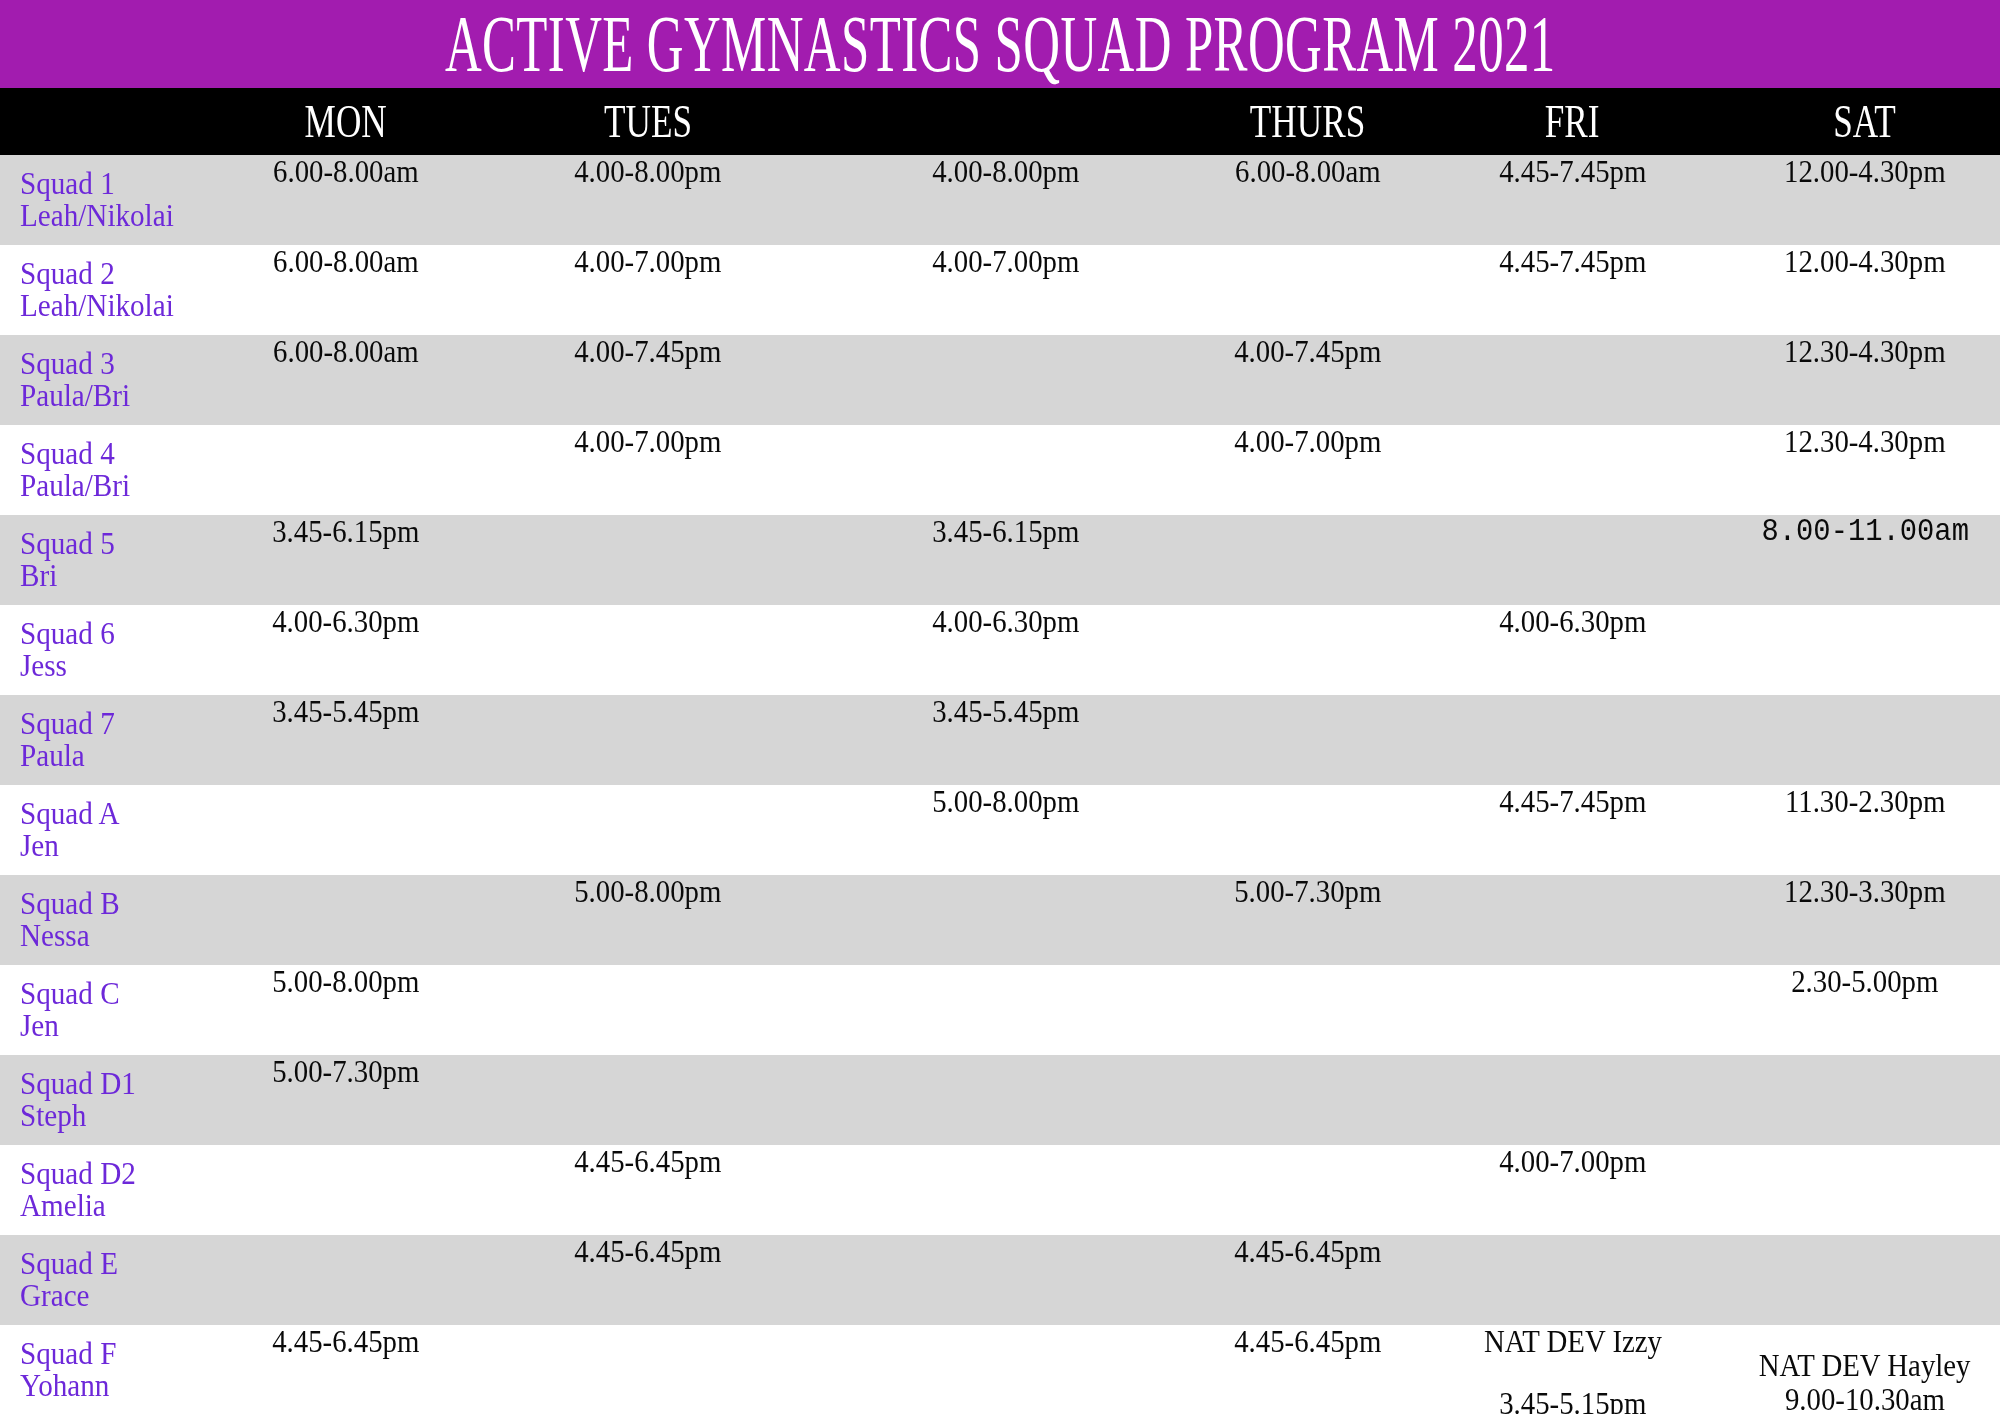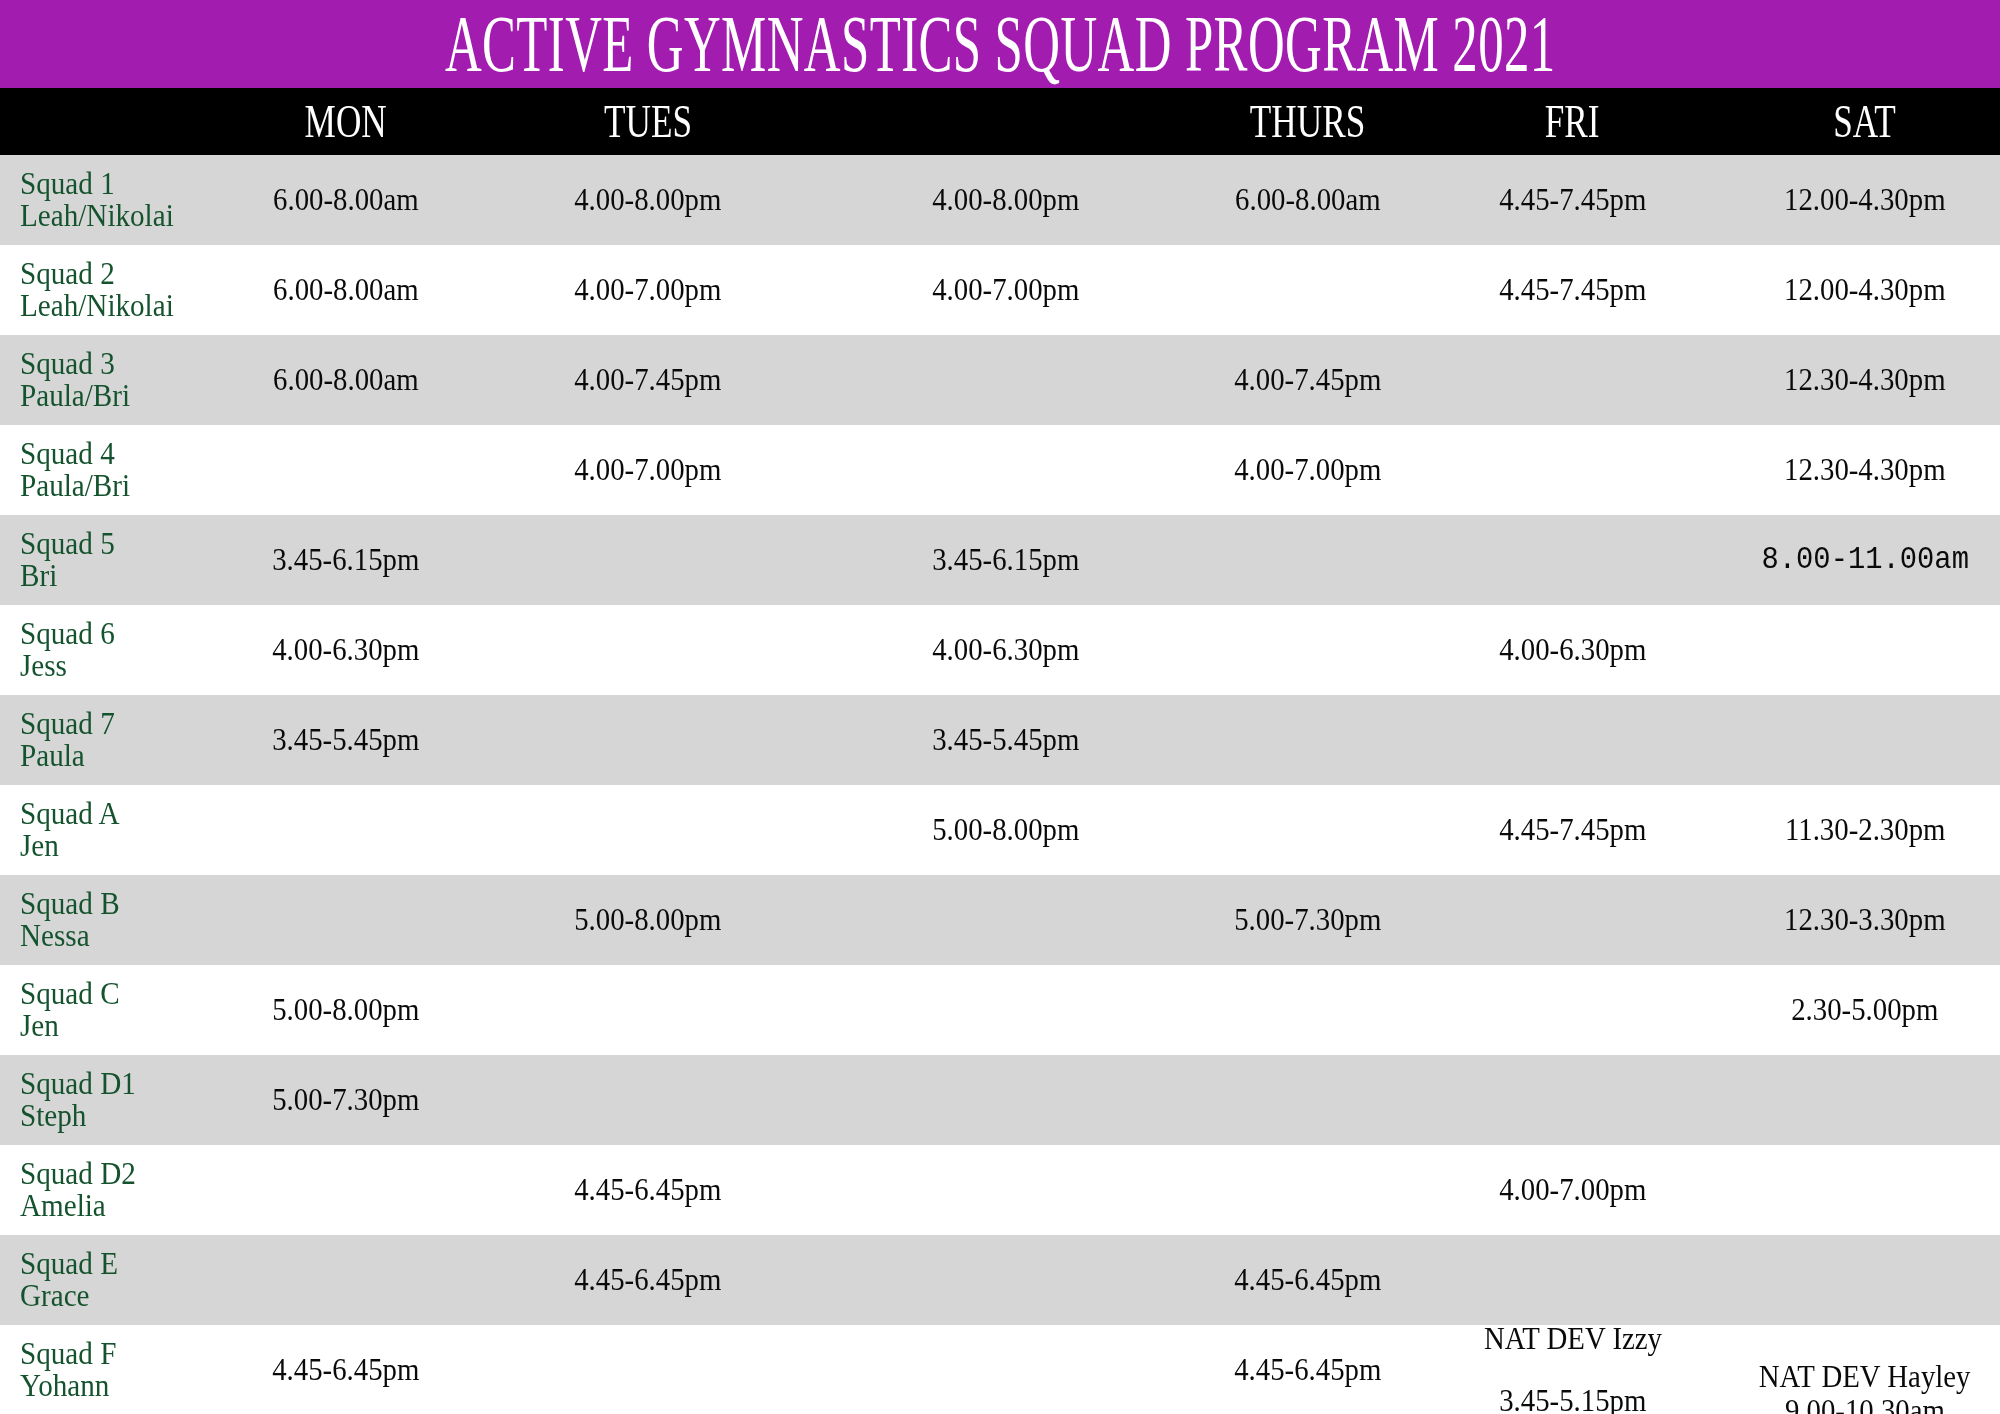--- a/index.html
+++ b/index.html
@@ -79,41 +79,40 @@
   .row.plain { background: #FFFFFF; }
 
   .squad-label {
     position: absolute;
     left: 20px;
     top: 0;
     height: 90px;
     display: flex;
     flex-direction: column;
     justify-content: center;
-    color: #14532d;
+    color: #6d28d9;
     font-size: 31px;
     line-height: 1.03;
     white-space: nowrap;
     text-align: left;
   }
   .squad-label .sq-name,
   .squad-label .sq-coach {
     display: block;
     transform: scaleX(0.94);
     transform-origin: left center;
   }
 
   .cell {
     position: absolute;
     top: 0;
     height: 90px;
     display: flex;
     flex-direction: column;
     align-items: center;
-    justify-content: center;
     color: #0a0a0a;
     font-size: 32px;
     line-height: 1.06;
     white-space: nowrap;
   }
   .cell > span {
     display: block;
     transform: scaleX(0.9);
     transform-origin: center center;
   }

